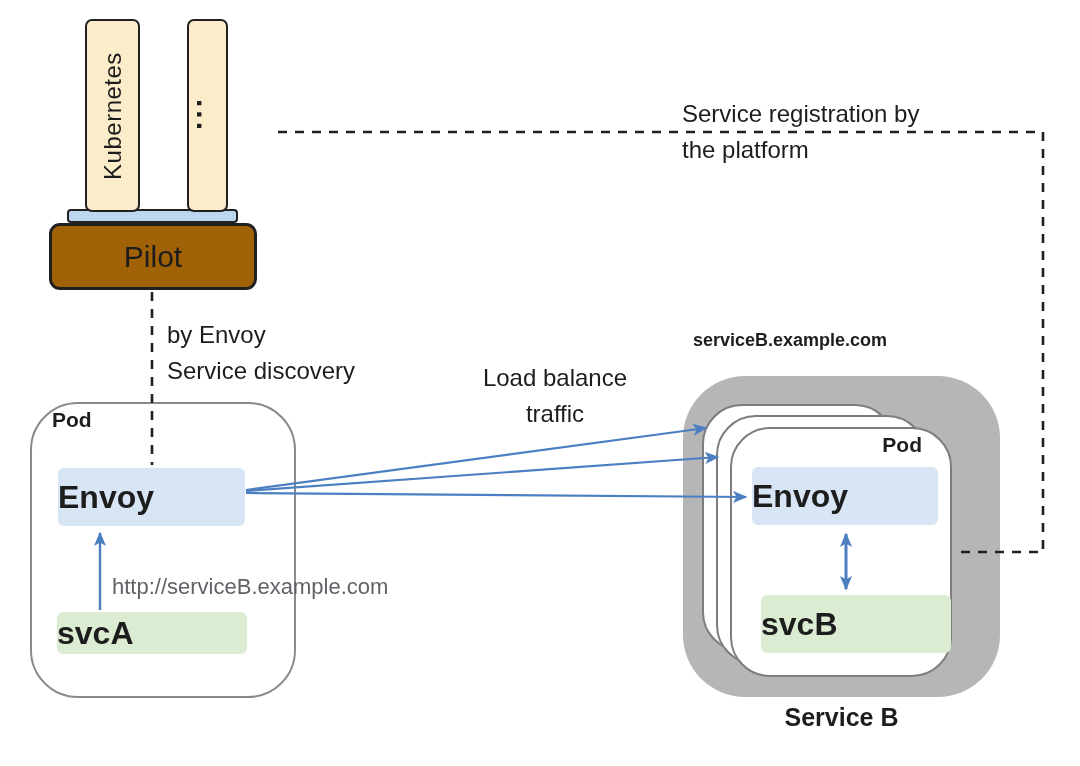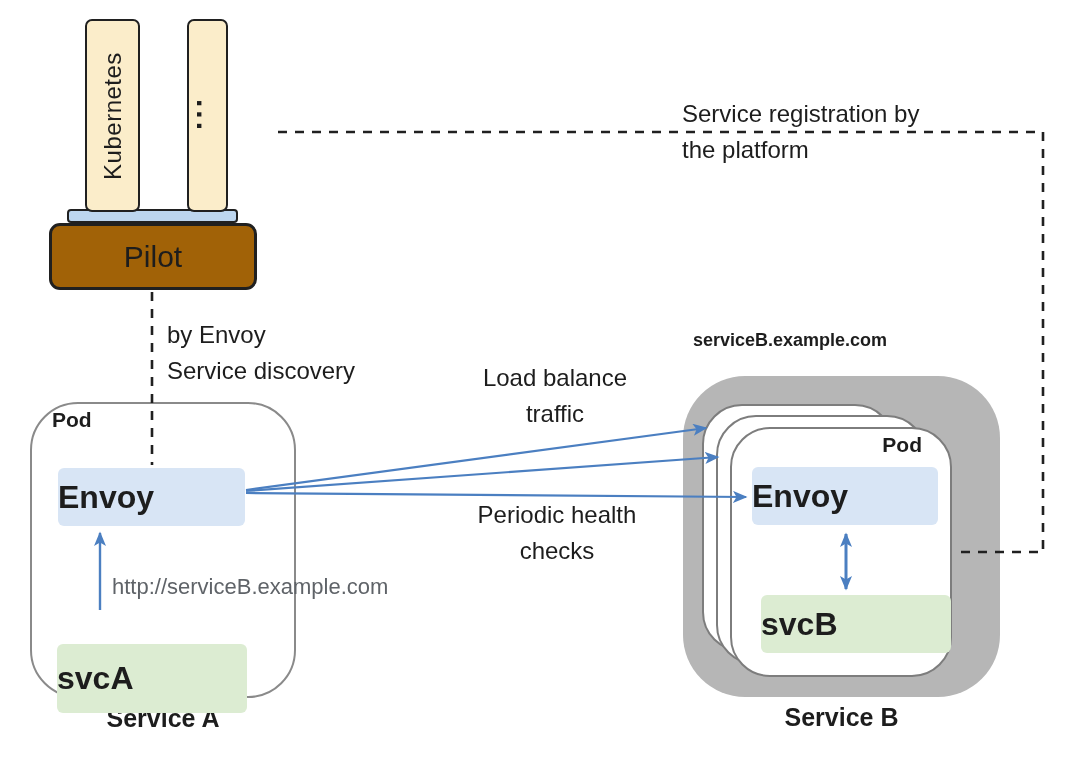--- a/index.html
+++ b/index.html
@@ -57,25 +57,24 @@
 
   <div class="abs pilot-box" style="left:49px;top:223px;width:208px;height:67px;">
     <span>Pilot</span>
   </div>
 
   <div class="abs pod-a" style="left:30px;top:402px;width:266px;height:296px;"></div>
   <div class="abs pod-label" style="left:52px;top:408px;z-index:3;">Pod</div>
   <div class="abs inner-box blue-box" style="left:58px;top:468px;width:187px;height:58px;">
     <span>Envoy</span>
   </div>
-  <div class="abs inner-box green-box" style="left:57px;top:612px;width:190px;height:69px;margin-top:32px;">
+  <div class="abs inner-box green-box" style="left:57px;top:612px;width:190px;height:42px;">
     <span>svcA</span>
   </div>
   <div class="abs url-note" style="left:112px;top:574px;">http://serviceB.example.com</div>
-  <div class="abs caption" style="left:30px;top:704px;width:266px;">Service A</div>
 
   <div class="abs domain-title" style="left:693px;top:330px;">serviceB.example.com</div>
   <div class="abs gray-wrap" style="left:683px;top:376px;width:317px;height:321px;">
     <div class="stack-pod" style="left:19px;top:28px;width:193px;height:248px;"></div>
     <div class="stack-pod" style="left:33px;top:39px;width:211px;height:250px;"></div>
     <div class="stack-pod" style="left:47px;top:51px;width:222px;height:250px;">
       <div class="pod-label" style="position:absolute;right:28px;top:4px;">Pod</div>
     </div>
   </div>
   <div class="abs inner-box blue-box" style="left:752px;top:467px;width:186px;height:58px;">
@@ -91,24 +90,20 @@
     <div>the platform</div>
   </div>
   <div class="abs note" style="left:167px;top:317px;">
     <div>by Envoy</div>
     <div>Service discovery</div>
   </div>
   <div class="abs note right" style="left:455px;top:360px;width:200px;">
     <div>Load balance</div>
     <div>traffic</div>
   </div>
-  <div class="abs note right" style="left:457px;top:497px;width:200px;">
-    <div>Periodic health</div>
-    <div>checks</div>
-  </div>
 
   <svg id="overlay" width="1080" height="766" viewBox="0 0 1080 766">
     <defs>
       <marker id="arrowBlue" markerUnits="userSpaceOnUse" markerWidth="15" markerHeight="12" refX="13" refY="6" orient="auto-start-reverse">
         <path d="M0,0 L14.5,6 L0,12 L3.5,6 Z" fill="#4b7fc1"></path>
       </marker>
     </defs>
 
     <path d="M152,292 L152,465" stroke="#202020" stroke-width="2.6" fill="none" stroke-dasharray="9 8"></path>
 

